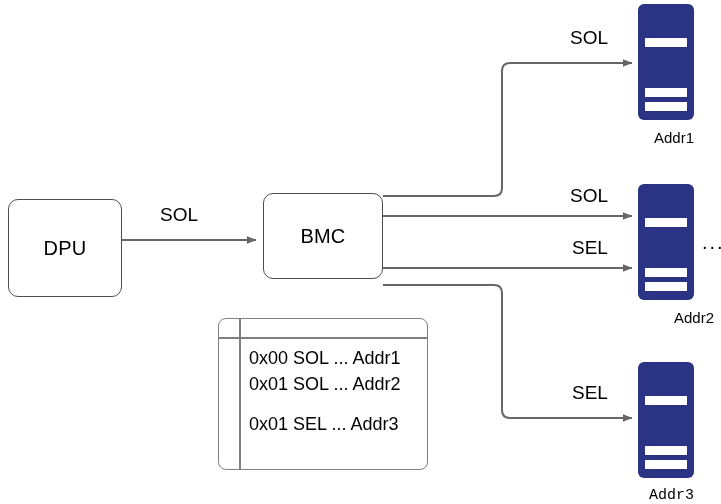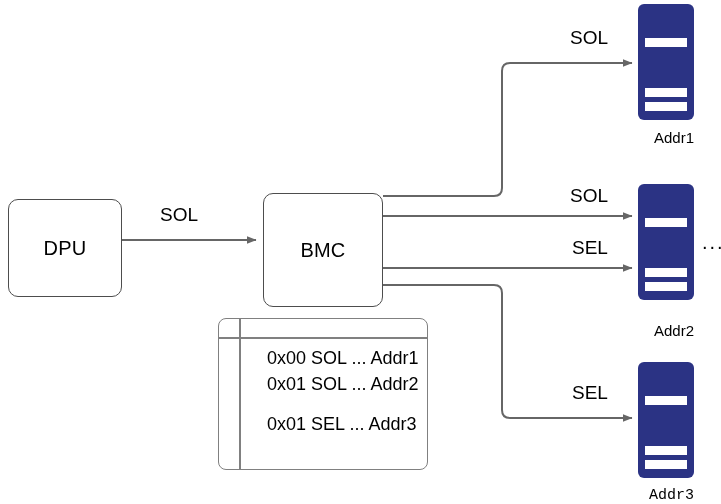--- a/index.html
+++ b/index.html
@@ -102,21 +102,20 @@
     background: #808080;
   }
   .lut-body {
     position: absolute;
   }
   .lut-line {
     font-size: 18px;
     color: #000000;
     line-height: 26px;
     white-space: nowrap;
-    margin-left: 18px;
   }
   .lut-line.spacer {
     height: 14px;
     line-height: 14px;
   }
 </style>
 </head>
 <body>
 
 <div id="canvas">
@@ -136,21 +135,21 @@
 
     <path d="M383,268 L632,268" fill="none" stroke="#666666" stroke-width="2" marker-end="url(#arrowhead)"></path>
 
     <path d="M383,285 L494,285 Q502,285 502,293 L502,410 Q502,418 510,418 L632,418" fill="none" stroke="#666666" stroke-width="2" marker-end="url(#arrowhead)"></path>
   </svg>
 
   <div class="node-box" style="left:8px; top:190px; width:114px; height:98px;margin-top:9px;">
     <span class="node-label">DPU</span>
   </div>
 
-  <div class="node-box" style="left:263px; top:193px; width:120px; height:114px;">
+  <div class="node-box" style="left:263px; top:193px; width:120px; height:86px;">
     <span class="node-label">BMC</span>
   </div>
 
   <div class="edge-label" style="left:160px; top:205px;">SOL</div>
 
   <div class="edge-label" style="left:570px; top:28px;">SOL</div>
 
   <div class="edge-label" style="left:570px; top:186px;">SOL</div>
 
   <div class="edge-label" style="left:572px; top:238px;">SEL</div>
@@ -162,21 +161,21 @@
     <div class="bar" style="top:84px;"></div>
     <div class="bar" style="top:98px;"></div>
   </div>
   <div class="server-caption" style="left:638px; top:130px; width:56px;">Addr1</div>
 
   <div class="server" style="left:638px; top:184px; width:56px; height:116px;">
     <div class="bar" style="top:34px;"></div>
     <div class="bar" style="top:84px;"></div>
     <div class="bar" style="top:98px;"></div>
   </div>
-  <div class="server-caption" style="left:638px; top:310px; width:56px;margin-top:13px;">Addr2</div>
+  <div class="server-caption" style="left:658px; top:310px; width:56px;">Addr2</div>
 
   <div class="ellipsis-mark" style="left:702px; top:232px;">...</div>
 
   <div class="server" style="left:638px; top:362px; width:56px; height:116px;">
     <div class="bar" style="top:34px;"></div>
     <div class="bar" style="top:84px;"></div>
     <div class="bar" style="top:98px;"></div>
   </div>
   <div class="server-caption" style="left:638px; top:488px; width:56px;font-family:Liberation Mono, monospace;">Addr3</div>
 

